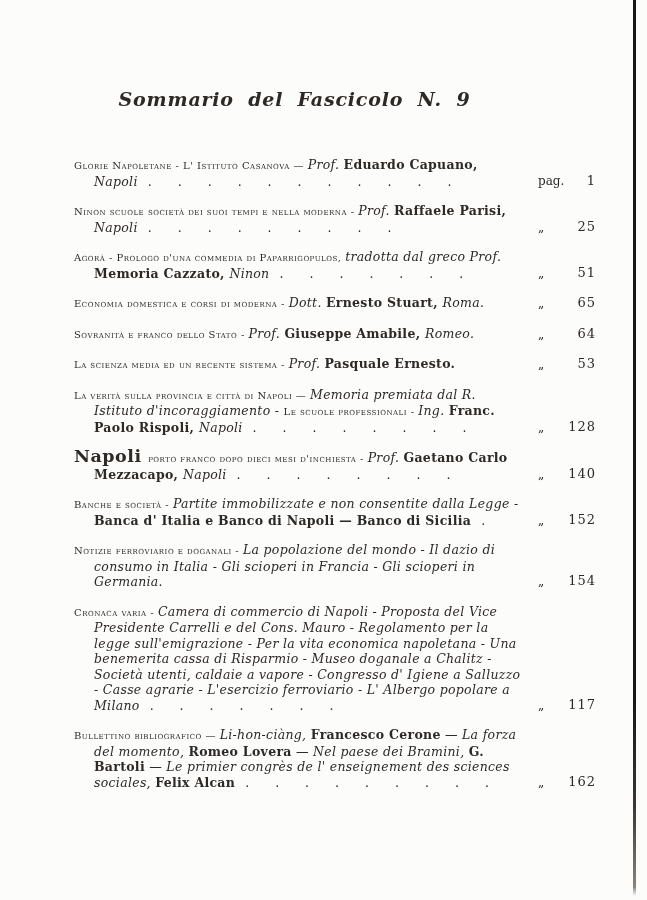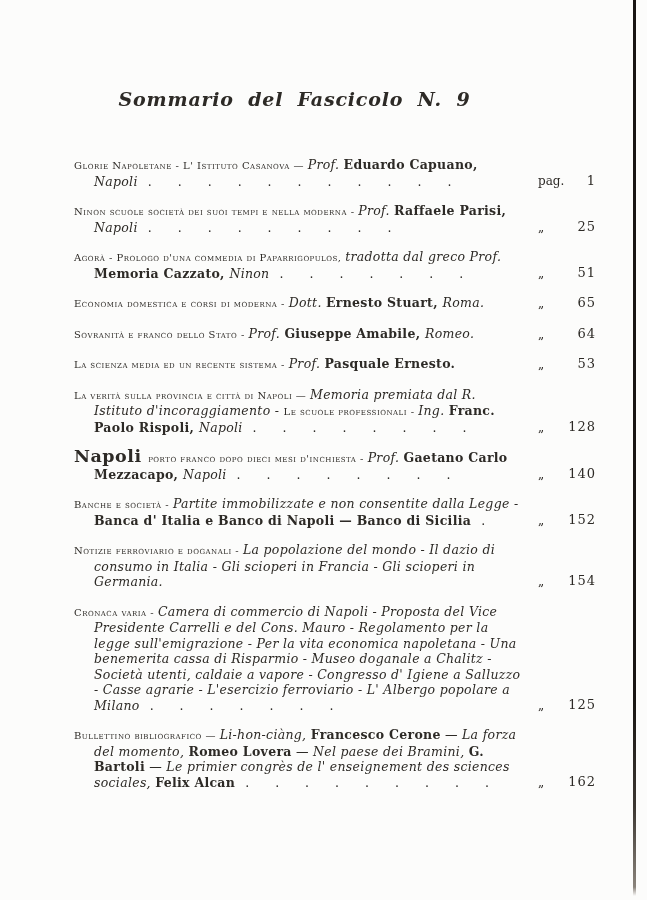--- a/index.html
+++ b/index.html
@@ -123,20 +123,20 @@
       <div class="entry"><span class="seg-sc">Banche e società - </span><span class="seg-i">Partite immobilizzate e non consentite dalla Legge - </span><span class="seg-b">Banca d' Italia e Banco di Napoli — Banco di Sicilia</span><span class="dots">.</span><span class="pageref">
           <span class="pfx">„</span>
           <span class="num">152</span>
         </span></div>
       <div class="entry"><span class="seg-sc">Notizie ferroviario e doganali - </span><span class="seg-i">La popolazione del mondo - Il dazio di consumo in Italia - Gli scioperi in Francia - Gli scioperi in Germania.</span><span class="pageref">
           <span class="pfx">„</span>
           <span class="num">154</span>
         </span></div>
       <div class="entry"><span class="seg-sc">Cronaca varia - </span><span class="seg-i">Camera di commercio di Napoli - Proposta del Vice Presidente Carrelli e del Cons. Mauro - Regolamento per la legge sull'emigrazione - Per la vita economica napoletana - Una benemerita cassa di Risparmio - Museo doganale a Chalitz - Società utenti, caldaie a vapore - Congresso d' Igiene a Salluzzo - Casse agrarie - L'esercizio ferroviario - L' Albergo popolare a Milano</span><span class="dots">.......</span><span class="pageref">
           <span class="pfx">„</span>
-          <span class="num">125</span>
+          <span class="num">117</span>
         </span></div>
       <div class="entry"><span class="seg-sc">Bullettino bibliografico — </span><span class="seg-i">Li-hon-ciàng, </span><span class="seg-b">Francesco Cerone</span><span class="seg-i"> — La forza del momento, </span><span class="seg-b">Romeo Lovera</span><span class="seg-i"> — Nel paese dei Bramini, </span><span class="seg-b">G. Bartoli</span><span class="seg-i"> — Le primier congrès de l' enseignement des sciences sociales, </span><span class="seg-b">Felix Alcan</span><span class="dots">.........</span><span class="pageref">
           <span class="pfx">„</span>
           <span class="num">162</span>
         </span></div>
     </div>
 </div>
 
 </body></html>

